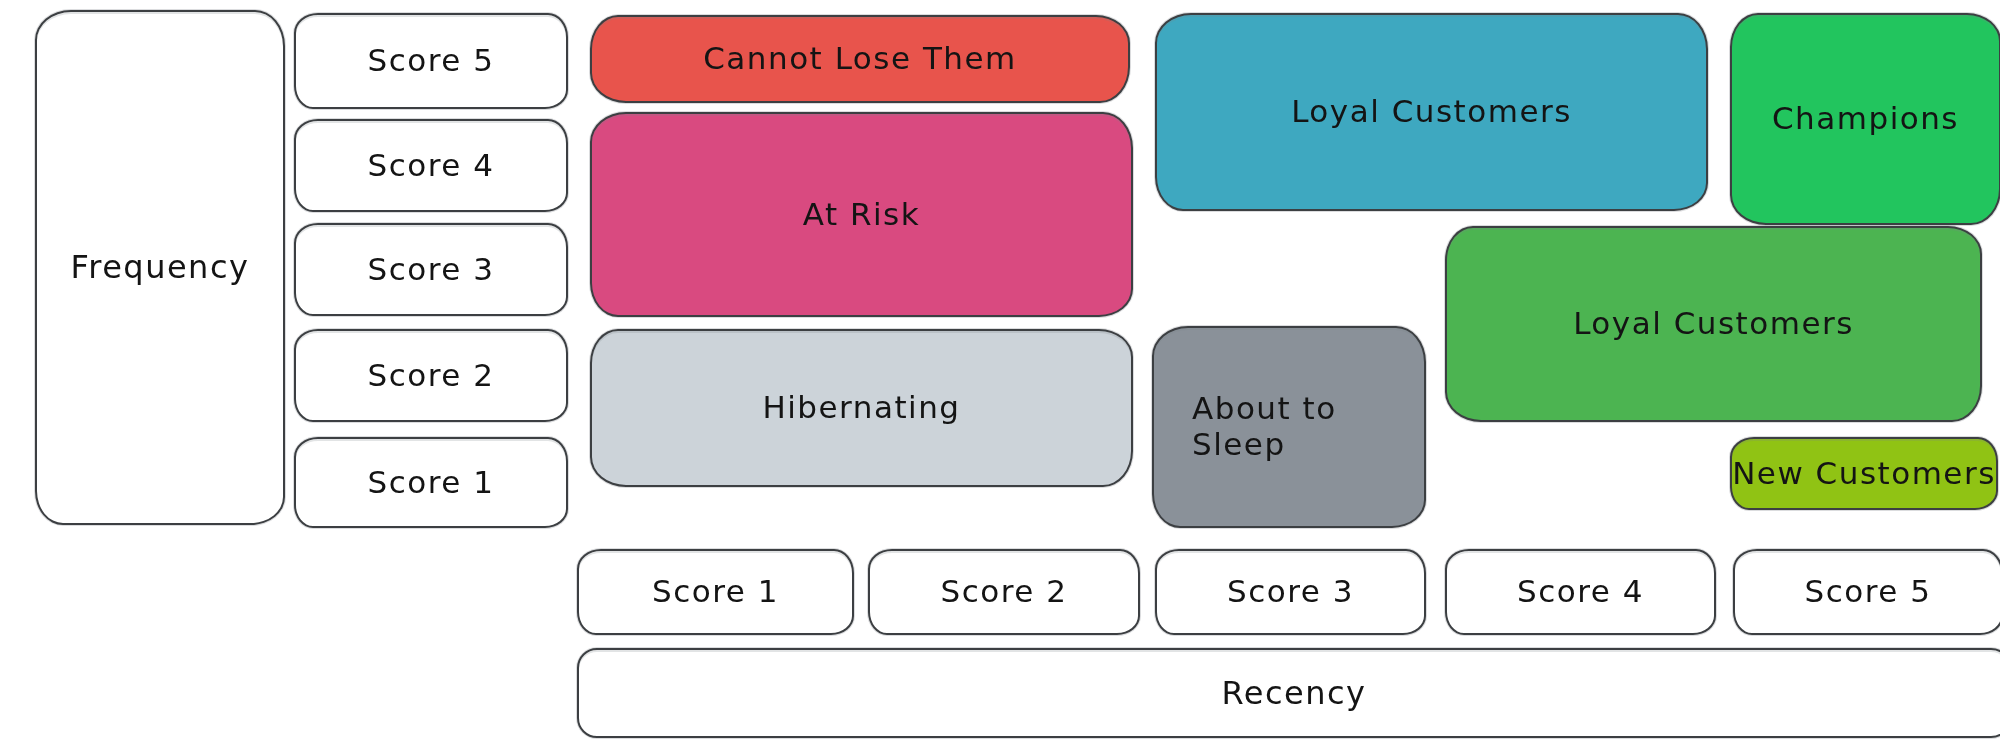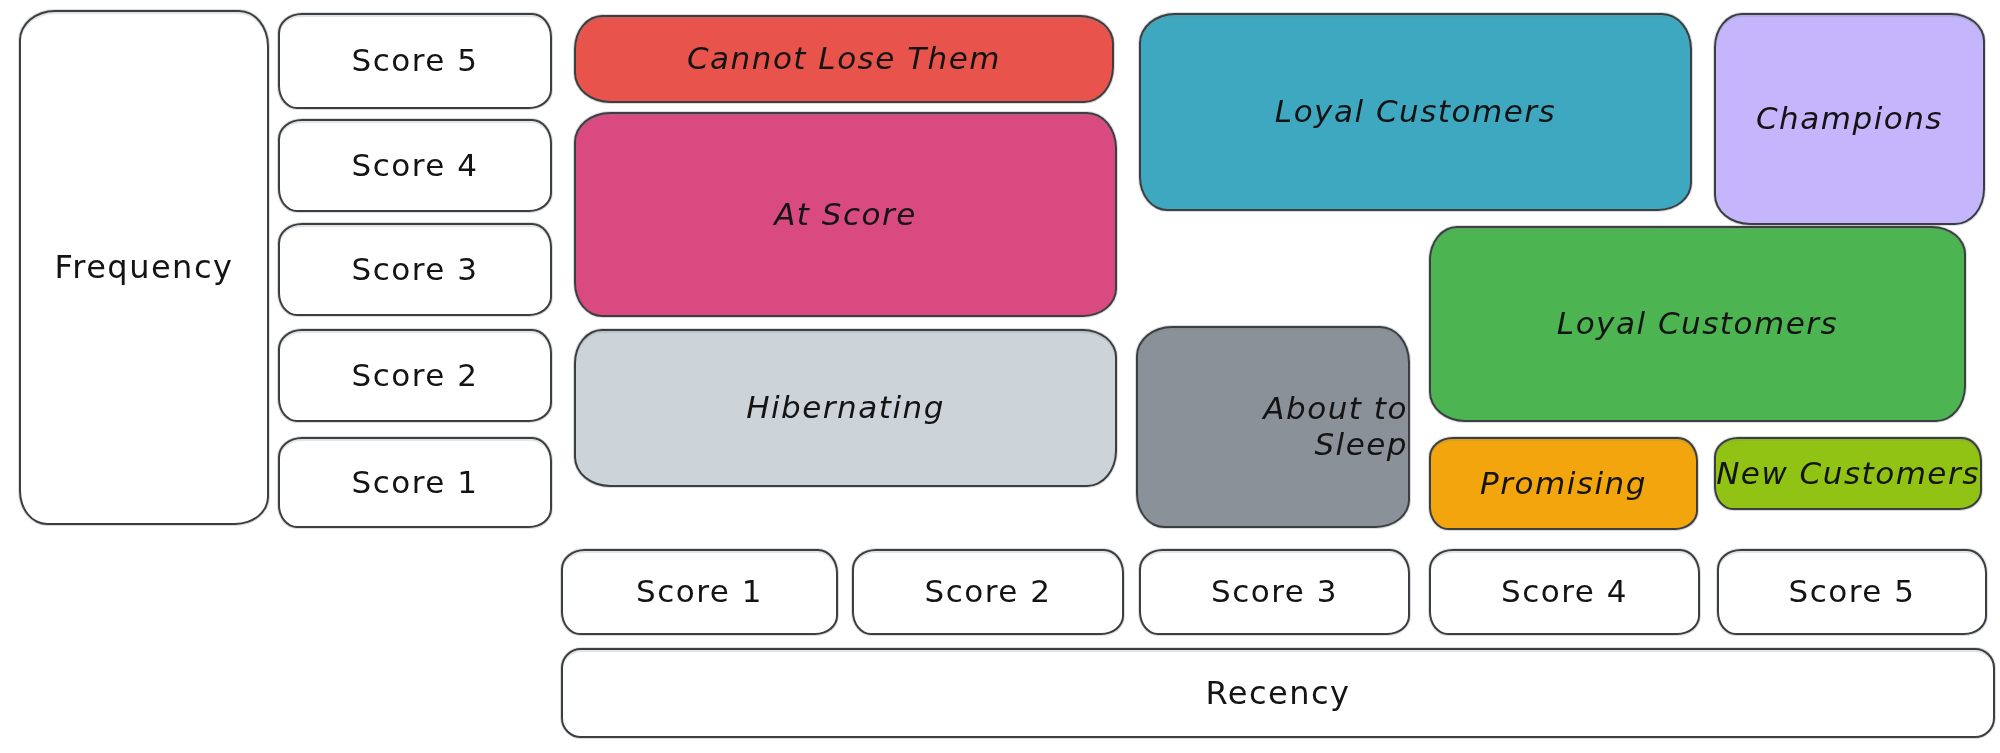--- a/index.html
+++ b/index.html
@@ -12,60 +12,60 @@
     overflow:hidden;
   }
   .box{
     position:absolute;
     display:flex;align-items:center;justify-content:center;
     border:2.5px solid #3c3f42;
     background:#ffffff;
     box-sizing:border-box;
     font-size:31px;
     letter-spacing:1.5px;
-    text-align:right;
+    text-align:left;
     line-height:1.15;
     box-shadow:0 0 0 1px rgba(125,130,136,.28), inset 0 2px 0 rgba(125,130,136,.22);
+    margin-left:16px;
   }
   
   .r1{border-radius:36px 30px 34px 28px / 30px 36px 28px 34px;}
   .r2{border-radius:28px 34px 30px 36px / 34px 28px 36px 30px;}
   .r3{border-radius:24px 20px 23px 19px / 20px 24px 19px 23px;}
   .axis{font-size:32px;}
-  .seg{font-size:31px;font-style:italic;}
+  .seg{font-size:31px;}
 </style>
 </head>
 <body>
 
 <div class="canvas">
 
   <div class="box r1 axis" style="left:19px;top:10px;width:250px;height:515px;">Frequency</div>
 
   <div class="box r3" style="left:278px;top:13px;width:274px;height:96px;">Score 5</div>
   <div class="box r3" style="left:278px;top:119px;width:274px;height:93px;">Score 4</div>
   <div class="box r3" style="left:278px;top:223px;width:274px;height:93px;">Score 3</div>
   <div class="box r3" style="left:278px;top:329px;width:274px;height:93px;">Score 2</div>
   <div class="box r3" style="left:278px;top:437px;width:274px;height:91px;">Score 1</div>
 
   <div class="box r2 seg" style="left: 574px; top: 15px; width: 540px; height: 88px; background-color: rgb(232, 84, 76);">Cannot Lose Them</div>
 
-  <div class="box r1 seg" style="left: 574px; top: 112px; width: 543px; height: 205px; background-color: rgb(217, 74, 128);">At Score</div>
+  <div class="box r1 seg" style="left: 574px; top: 112px; width: 543px; height: 205px; background-color: rgb(217, 74, 128);">At Risk</div>
 
   <div class="box r2 seg" style="left: 574px; top: 329px; width: 543px; height: 158px; background-color: rgb(204, 211, 217);">Hibernating</div>
 
   <div class="box r1 seg" style="left: 1139px; top: 13px; width: 553px; height: 198px; background-color: rgb(62, 168, 192);">Loyal Customers</div>
 
-  <div class="box r2 seg" style="left: 1714px; top: 13px; width: 271px; height: 212px; background-color: #c4b5fd;">Champions</div>
+  <div class="box r2 seg" style="left: 1714px; top: 13px; width: 271px; height: 212px; background-color: #22c55e;">Champions</div>
 
 
   <div class="box r1 seg" style="left: 1136px; top: 326px; width: 274px; height: 202px; background-color: rgb(138, 145, 153); padding-left: 38px;">About to Sleep</div>
 
   <div class="box r2 seg" style="left: 1429px; top: 226px; width: 537px; height: 196px; background-color: rgb(76, 180, 81);">Loyal Customers</div>
 
-  <div class="box r3 seg" style="left: 1429px; top: 437px; width: 269px; height: 93px; background-color: rgb(242, 165, 12);">Promising</div>
 
   <div class="box r3 seg" style="left: 1714px; top: 437px; width: 268px; height: 73px; background-color: rgb(144, 195, 20);">New Customers</div>
 
   <div class="box r3" style="left:561px;top:549px;width:277px;height:86px;">Score 1</div>
   <div class="box r3" style="left:852px;top:549px;width:272px;height:86px;">Score 2</div>
   <div class="box r3" style="left:1139px;top:549px;width:271px;height:86px;">Score 3</div>
   <div class="box r3" style="left:1429px;top:549px;width:271px;height:86px;">Score 4</div>
   <div class="box r3" style="left:1717px;top:549px;width:270px;height:86px;">Score 5</div>
 
   <div class="box r3 axis" style="left:561px;top:648px;width:1434px;height:90px;border-radius:20px;">Recency</div>

